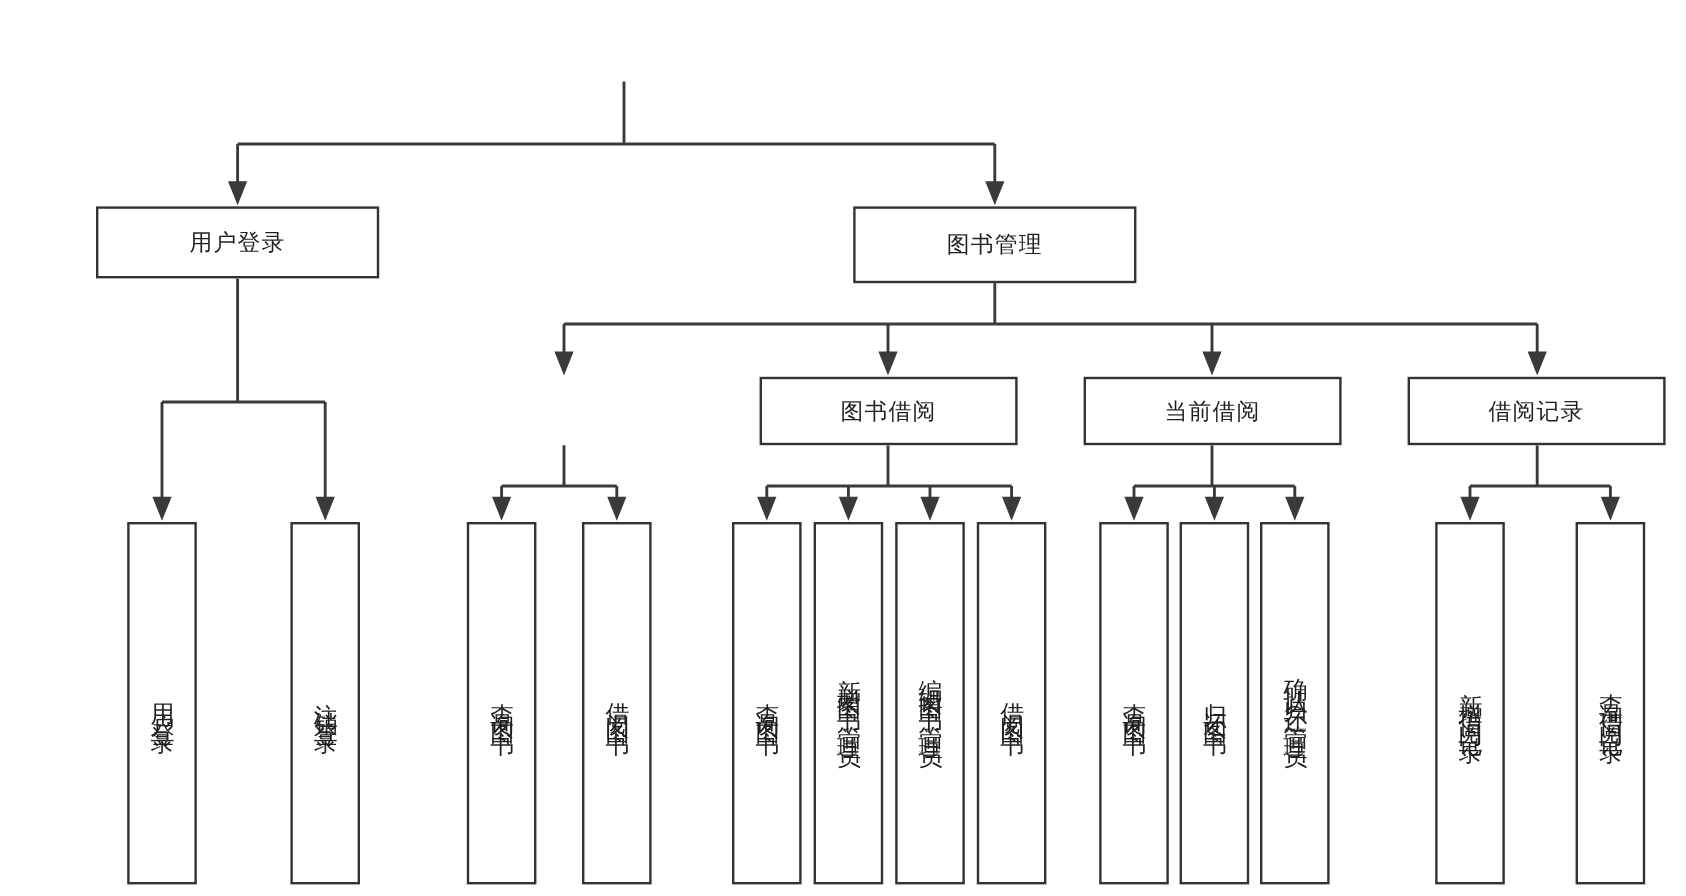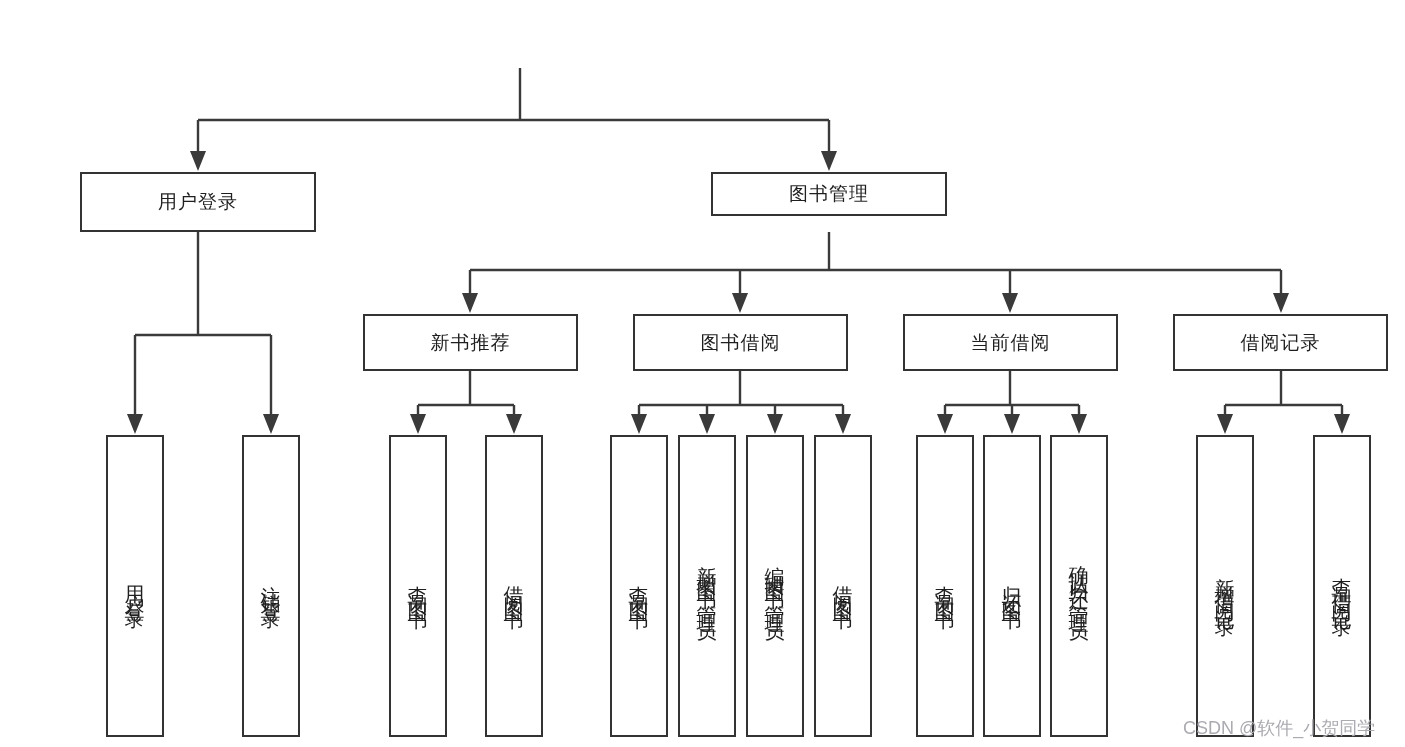--- a/index.html
+++ b/index.html
@@ -25,21 +25,21 @@
   .vbox{
     position:absolute; box-sizing:border-box;
     border:2.5px solid var(--border); background:var(--bg);
     width:58px; top:435px; height:302px;
     writing-mode:vertical-rl;
     display:flex; align-items:center; justify-content:center;
     font-size:20px; letter-spacing:8px; line-height:1;
   }
   .root{left:20px;top:15px;width:1000px;height:53px;}
   .l2a{left:80px;top:172px;width:236px;height:60px;}
-  .l2b{left:711px;top:172px;width:236px;height:44px;}
+  .l2b{left:711px;top:172px;width:236px;height:64px;}
   .l3{top:314px;width:215px;height:57px;}
   .l3a{left:363px;} .l3b{left:633px;} .l3c{left:903px;} .l3d{left:1173px;}
   .lf1{left:106px;} .lf2{left:242px;}
   .lf3{left:389px;} .lf4{left:485px;}
   .lf5{left:610px;} .lf6{left:678px;} .lf7{left:746px;} .lf8{left:814px;}
   .lf9{left:916px;} .lf10{left:983px;} .lf11{left:1050px;}
   .lf12{left:1196px;} .lf13{left:1313px;}
   #watermark{
     position:absolute; left:1183px; top:716px; z-index:5;
     font-size:18px; color:var(--watermark); white-space:nowrap;
@@ -97,33 +97,31 @@
       <path d="M1281 371 L1281 405 M1225 405 L1342 405 M1225 405 L1225 416 M1342 405 L1342 416"></path>
       <polygon points="1217,414 1233,414 1225,434"></polygon>
       <polygon points="1334,414 1350,414 1342,434"></polygon>
     </g>
   </svg>
 
 
   <div class="hbox l2a">用户登录</div>
   <div class="hbox l2b">图书管理</div>
 
-  <div class="hbox l3 l3a">新书推荐</div>
   <div class="hbox l3 l3c">当前借阅</div>
   <div class="hbox l3 l3b">图书借阅</div>
   <div class="hbox l3 l3d">借阅记录</div>
 
   <div class="vbox lf1">用户登录</div>
   <div class="vbox lf2">注销登录</div>
   <div class="vbox lf3">查询图书</div>
   <div class="vbox lf4">借阅图书</div>
   <div class="vbox lf5">查询图书</div>
   <div class="vbox lf6">新增图书（管理员）</div>
   <div class="vbox lf7">编辑图书（管理员）</div>
   <div class="vbox lf8">借阅图书</div>
   <div class="vbox lf9">查询图书</div>
   <div class="vbox lf10">归还图书</div>
   <div class="vbox lf11">确认归还（管理员）</div>
   <div class="vbox lf12">新增借阅记录</div>
   <div class="vbox lf13">查询借阅记录</div>
 
-  <div id="watermark">CSDN @软件_小贺同学</div>
 </div>
 
 </body></html>

